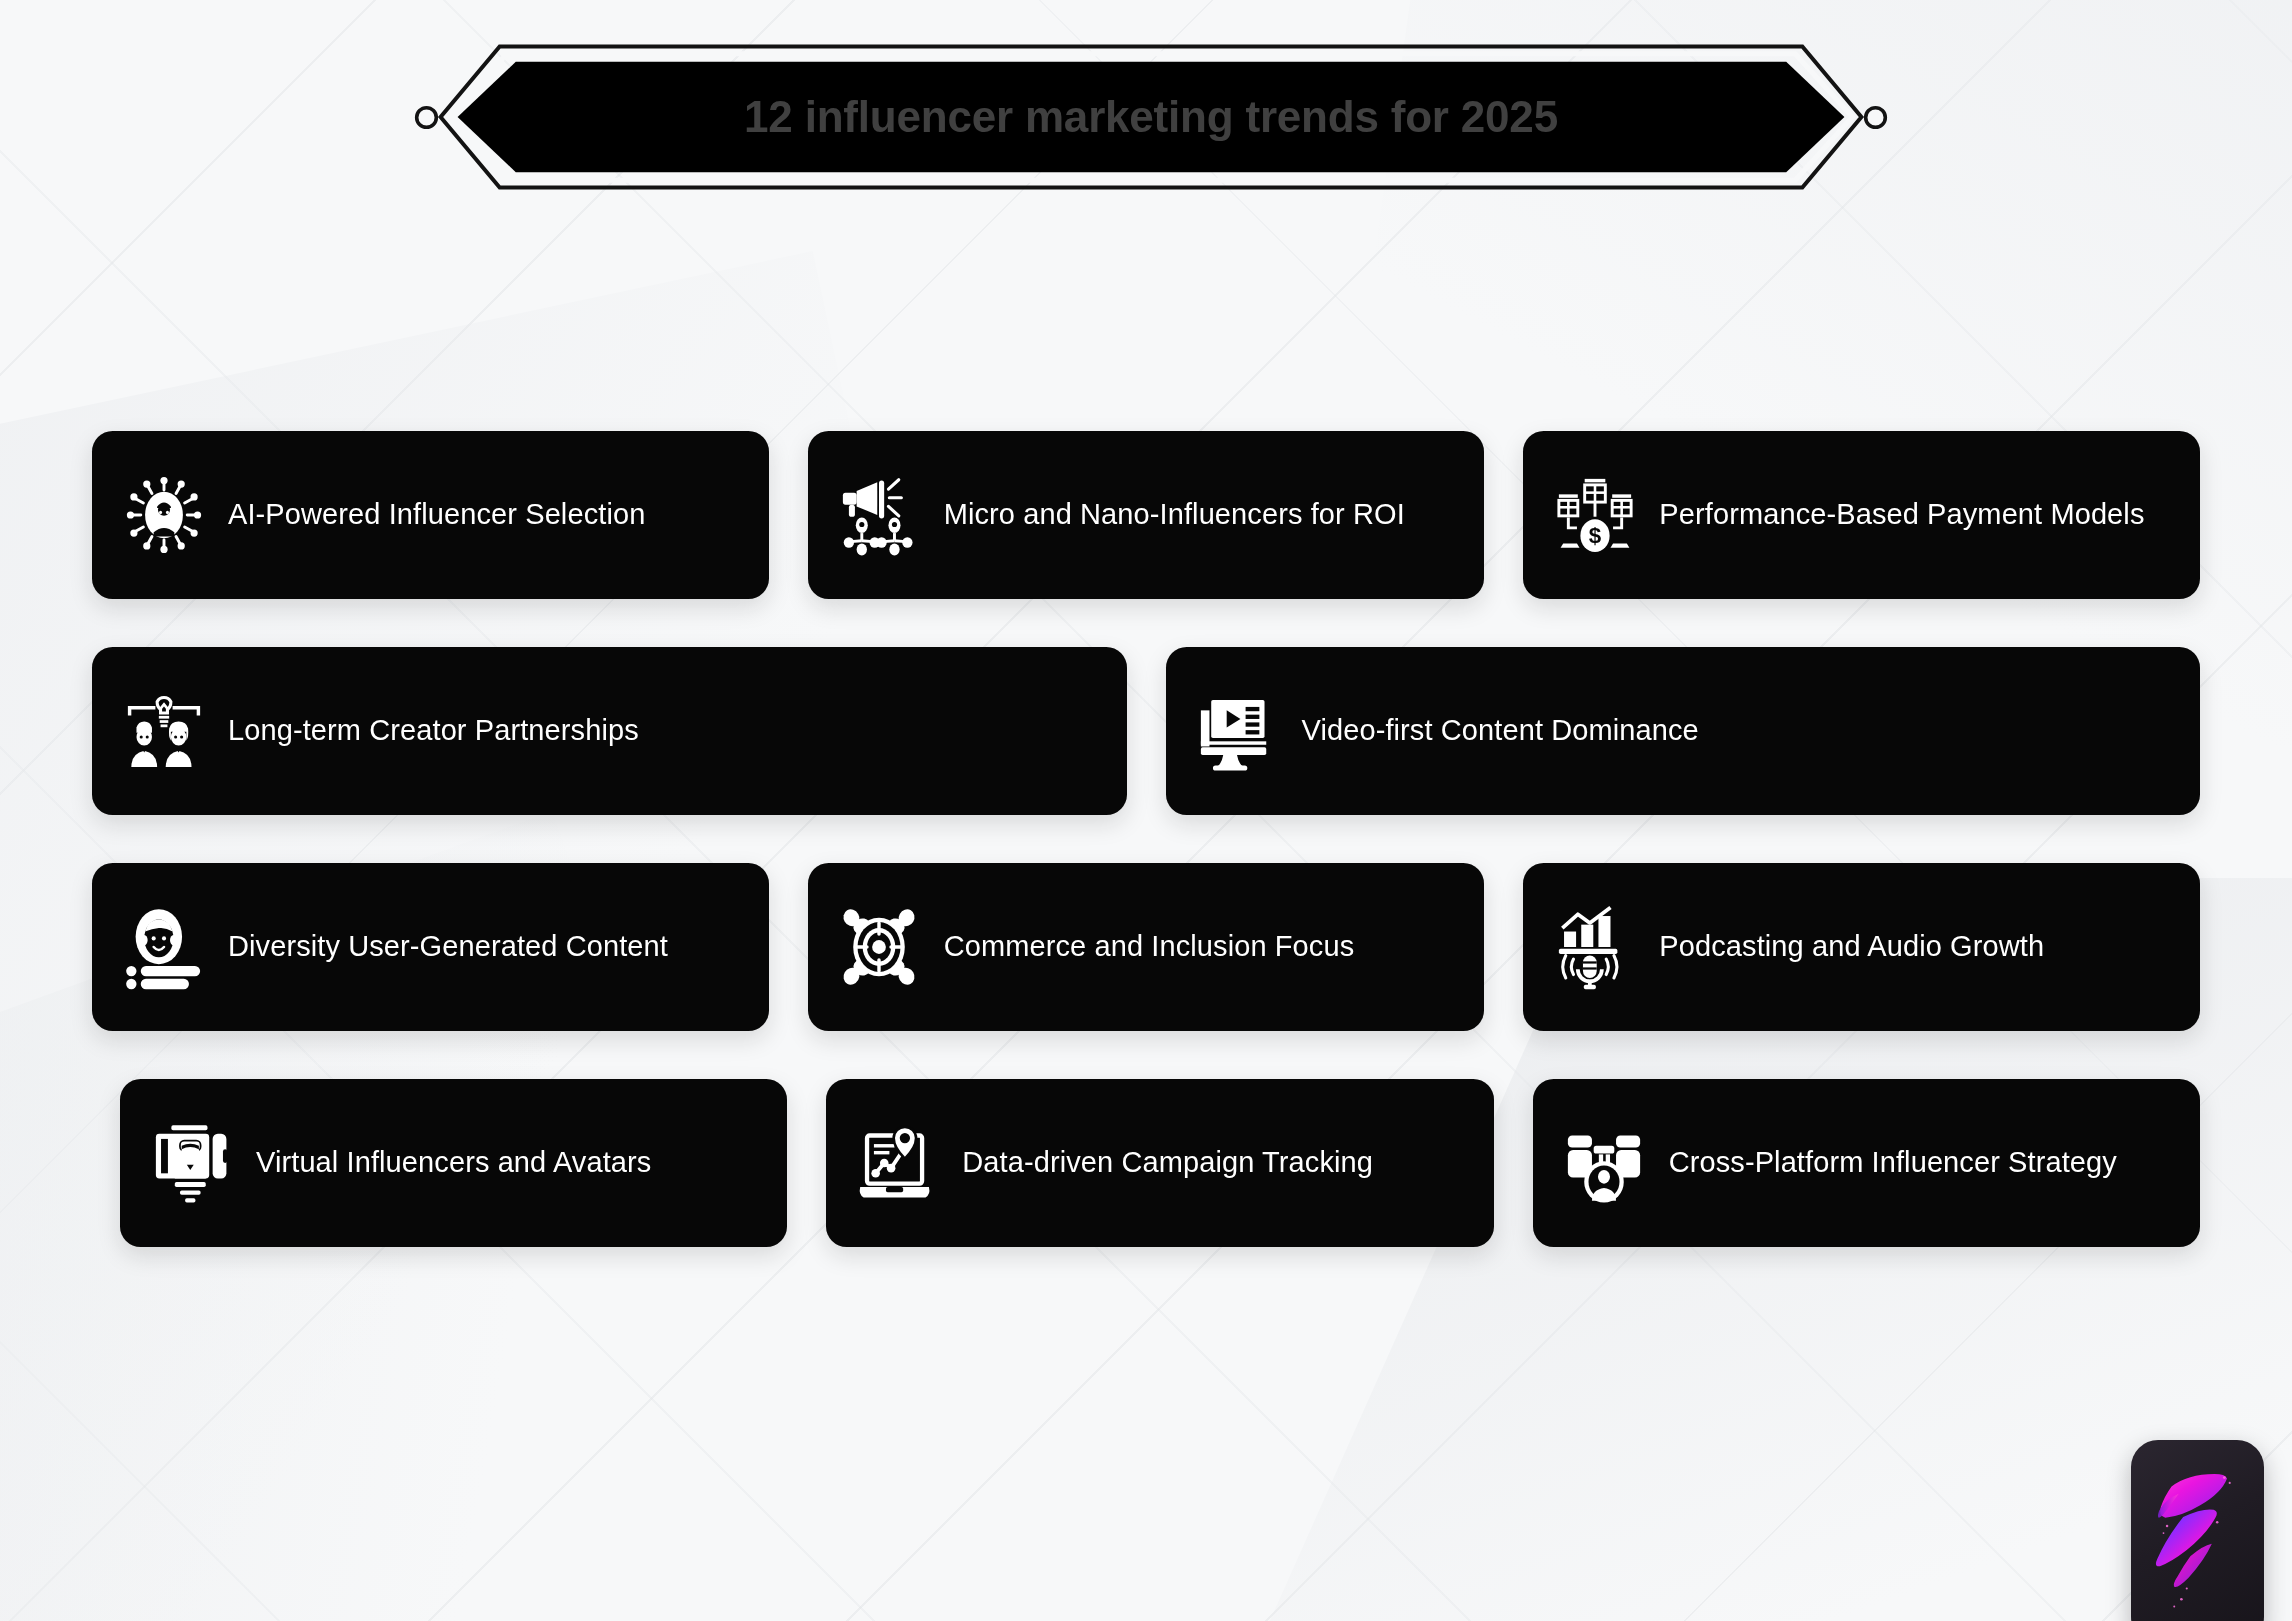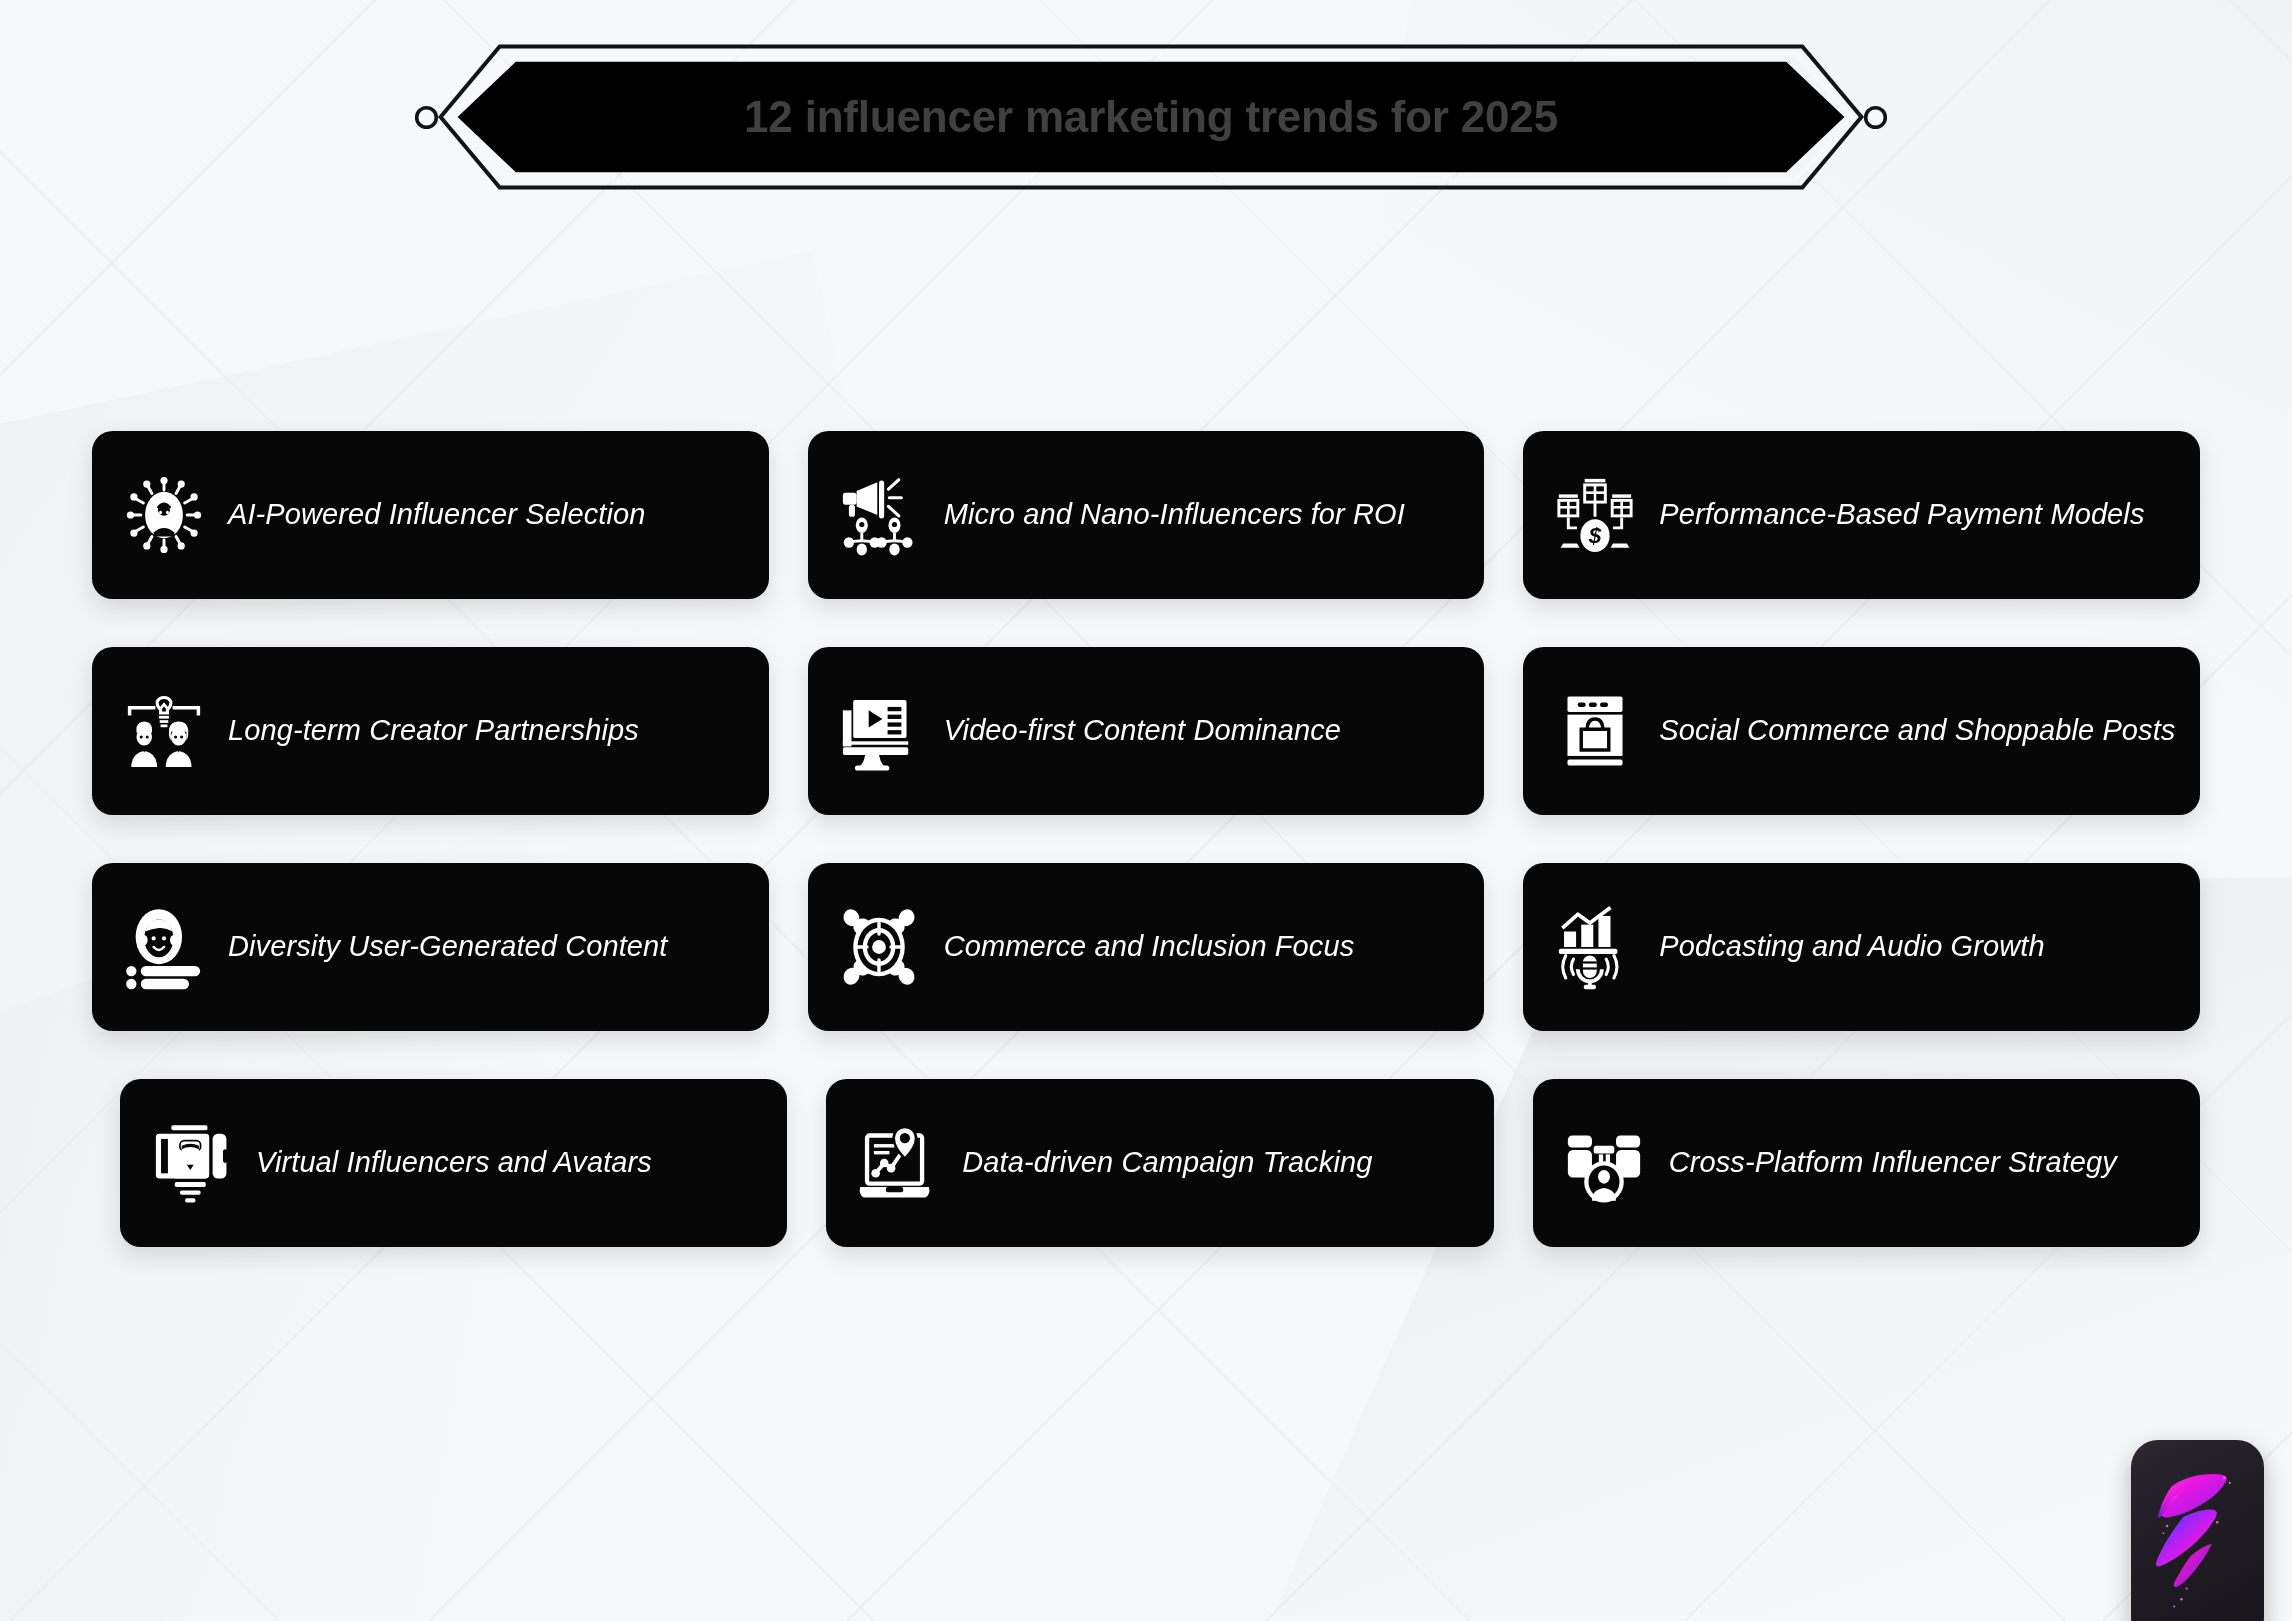--- a/index.html
+++ b/index.html
@@ -88,21 +88,21 @@
     white-space:nowrap;
     z-index:3;
   }
 
   
   #grid {
     position:absolute;
     left:92px; top:431px;
     width:2108px;
   }
-  .grid-row { display:flex; gap:39px; margin-bottom:48px;font-style:italic; }
+  .grid-row { display:flex; gap:39px; margin-bottom:48px; }
   .grid-row:last-child { margin-bottom:0;padding-left:28px; }
 
   .card {
     position:relative;
     flex:1 1 0;
     height:168px;
     background:#070707;
     border-radius:20.6px;
     display:flex;
     align-items:center;
@@ -322,35 +322,20 @@
             <rect x="60" y="49" width="16" height="5" fill="#070707"></rect>
             <rect x="8" y="62" width="76" height="4"></rect>
             <rect x="8" y="69" width="76" height="9" rx="2"></rect>
             <path d="M34 78 q-2 11-8 14 h32 q-6-3-8-14z"></path>
             <rect x="22" y="90" width="40" height="6" rx="3"></rect>
           </svg>
         </span>
         <span class="card-label">Video-first Content Dominance</span>
       </div>
 
-      <div class="card">
-        <span class="card-icon">
-          <svg viewBox="0 0 100 100" fill="#fff">
-            <rect x="18" y="10" width="64" height="18" rx="2"></rect>
-            <rect x="30" y="17" width="9" height="5" rx="2" fill="#070707"></rect>
-            <rect x="43" y="17" width="9" height="5" rx="2" fill="#070707"></rect>
-            <rect x="56" y="17" width="9" height="5" rx="2" fill="#070707"></rect>
-            <rect x="18" y="31" width="64" height="48"></rect>
-            <path d="M34 48 h32 v24 h-32z" fill="none" stroke="#070707" stroke-width="4"></path>
-            <path d="M41 48 q0-12 9-12 q9 0 9 12" fill="none" stroke="#070707" stroke-width="4"></path>
-            <rect x="18" y="83" width="64" height="7" rx="2"></rect>
-          </svg>
-        </span>
-        <span class="card-label">Social Commerce and Shoppable Posts</span>
-      </div>
     </div>
 
     <div class="grid-row">
 
       <div class="card">
         <span class="card-icon">
           <svg viewBox="0 0 100 100" fill="#fff">
             <ellipse cx="44" cy="38" rx="27" ry="32"></ellipse>
             <ellipse cx="44" cy="40" rx="17" ry="22" fill="#070707"></ellipse>
             <path d="M28 32 q4-14 16-14 q12 0 16 14 q-8-5-16-4 q-8 1-16 4z" fill="#fff"></path>

